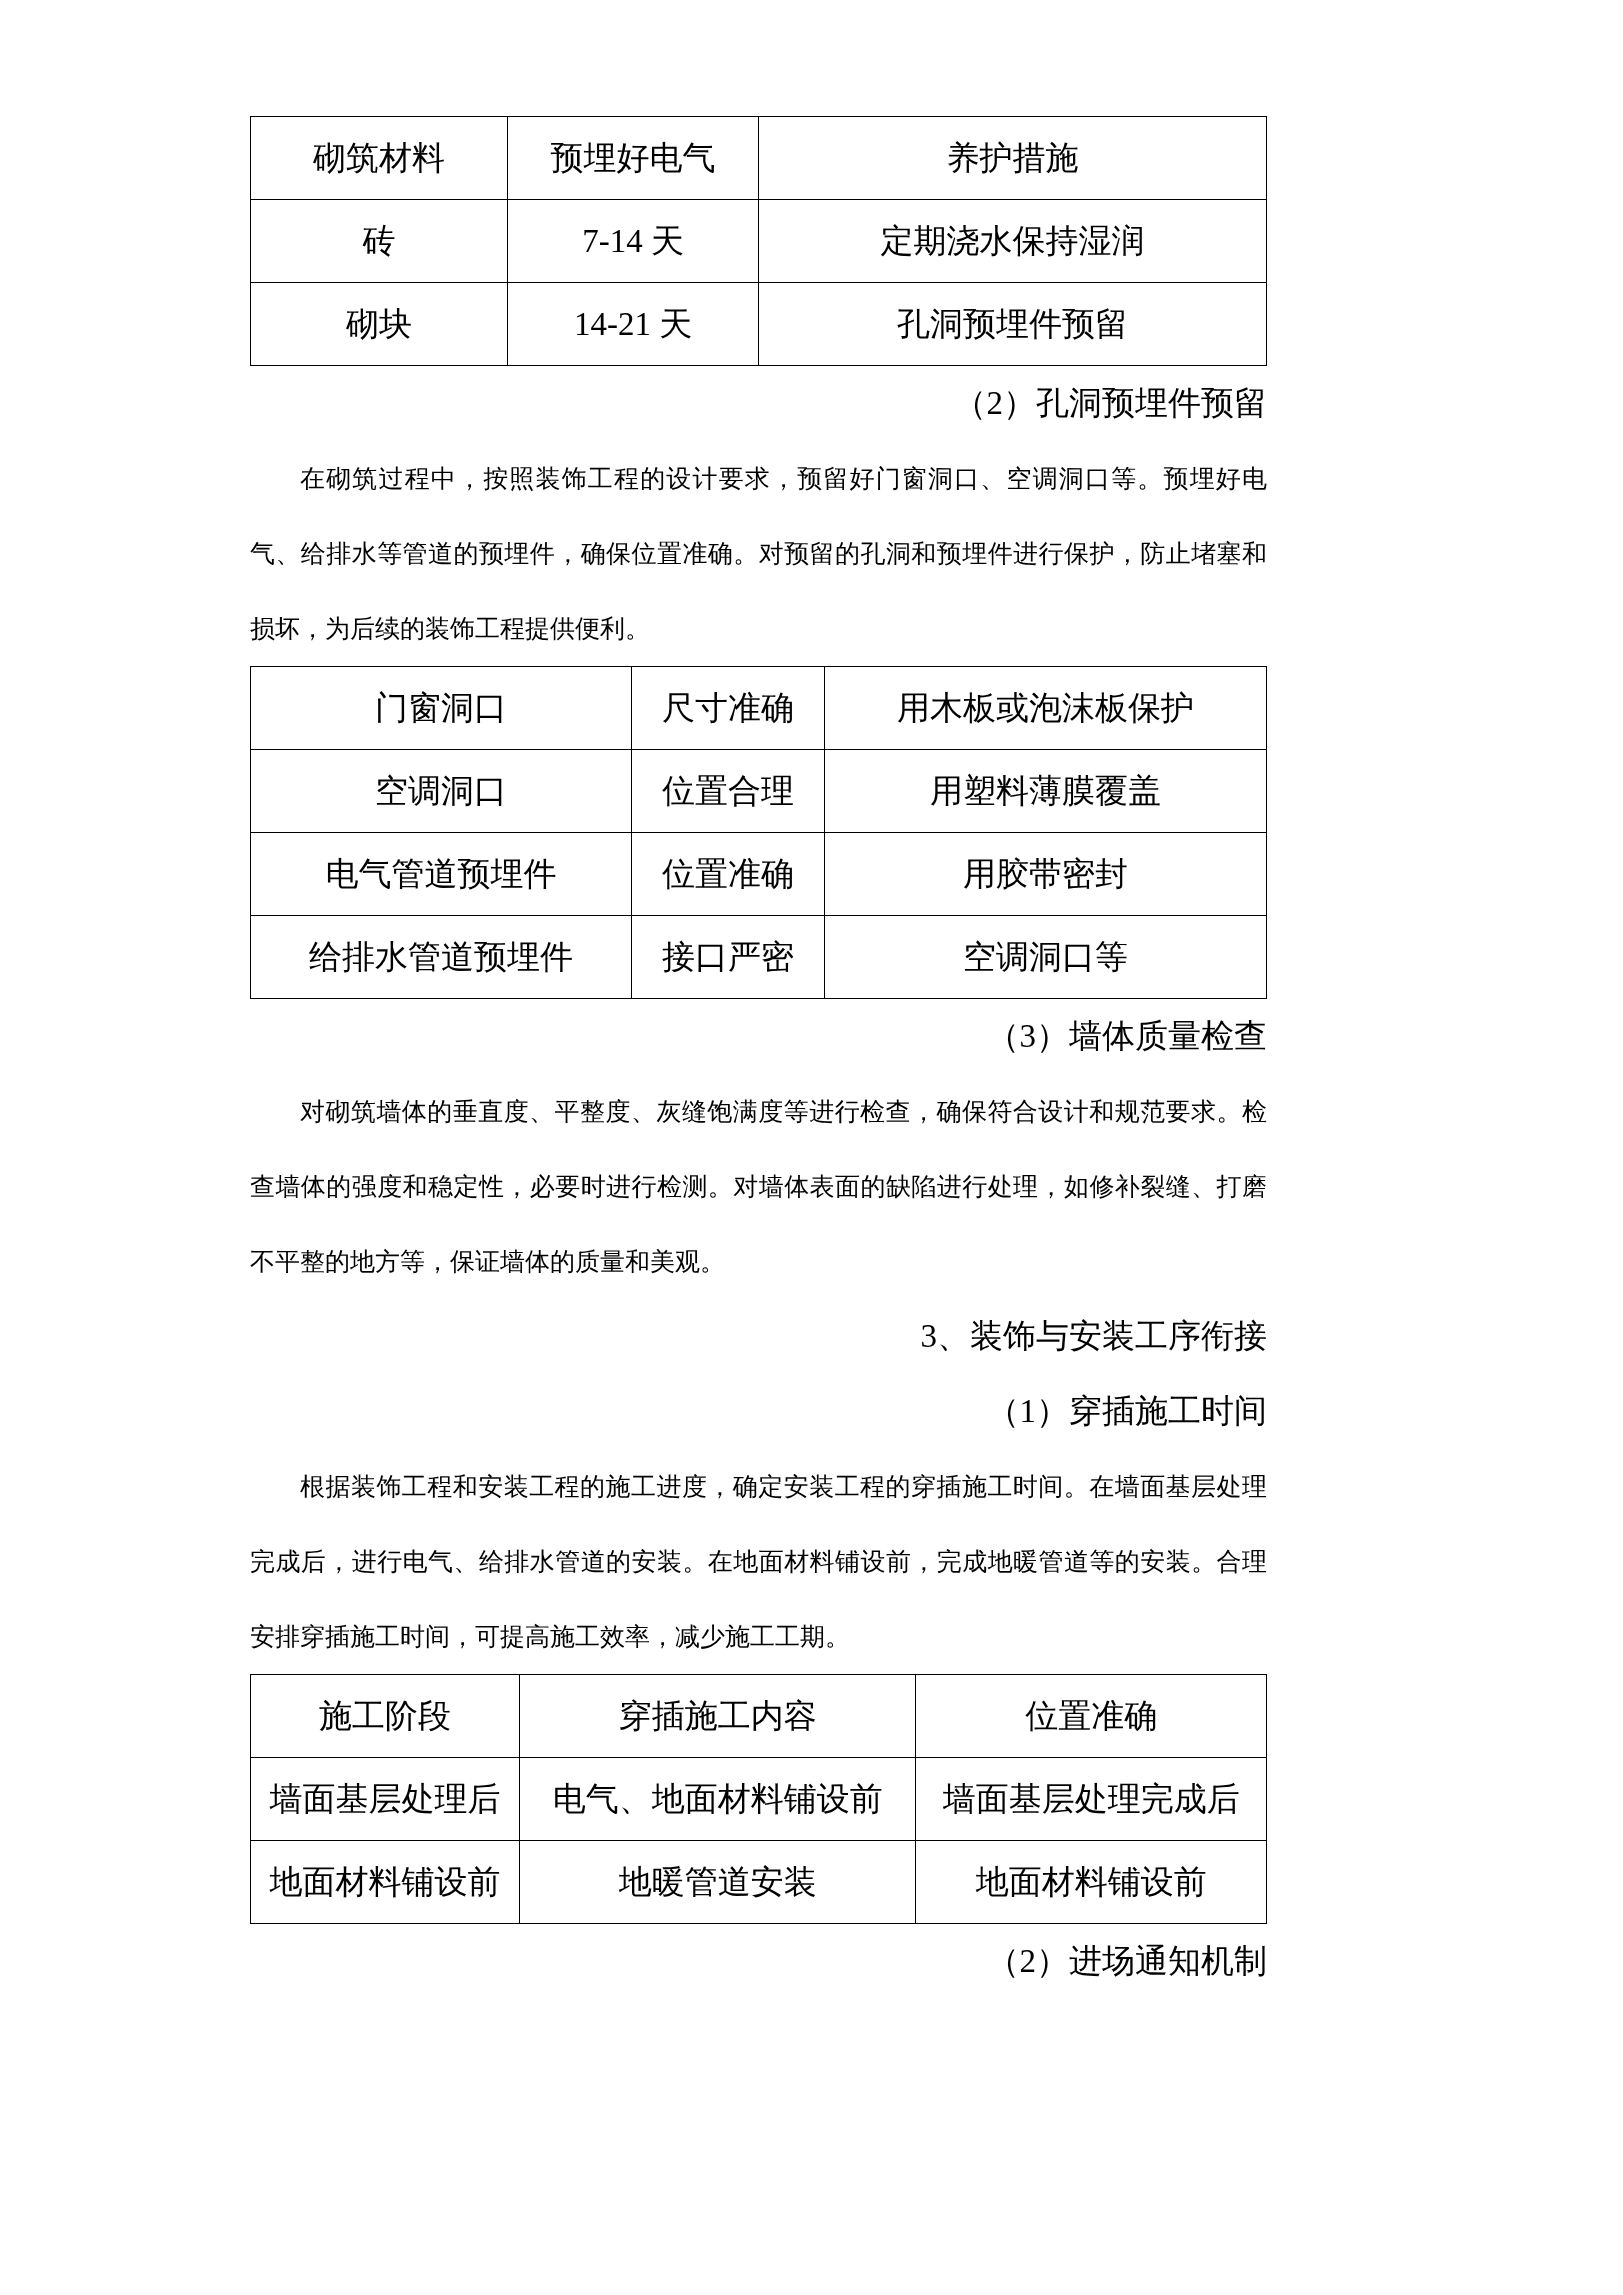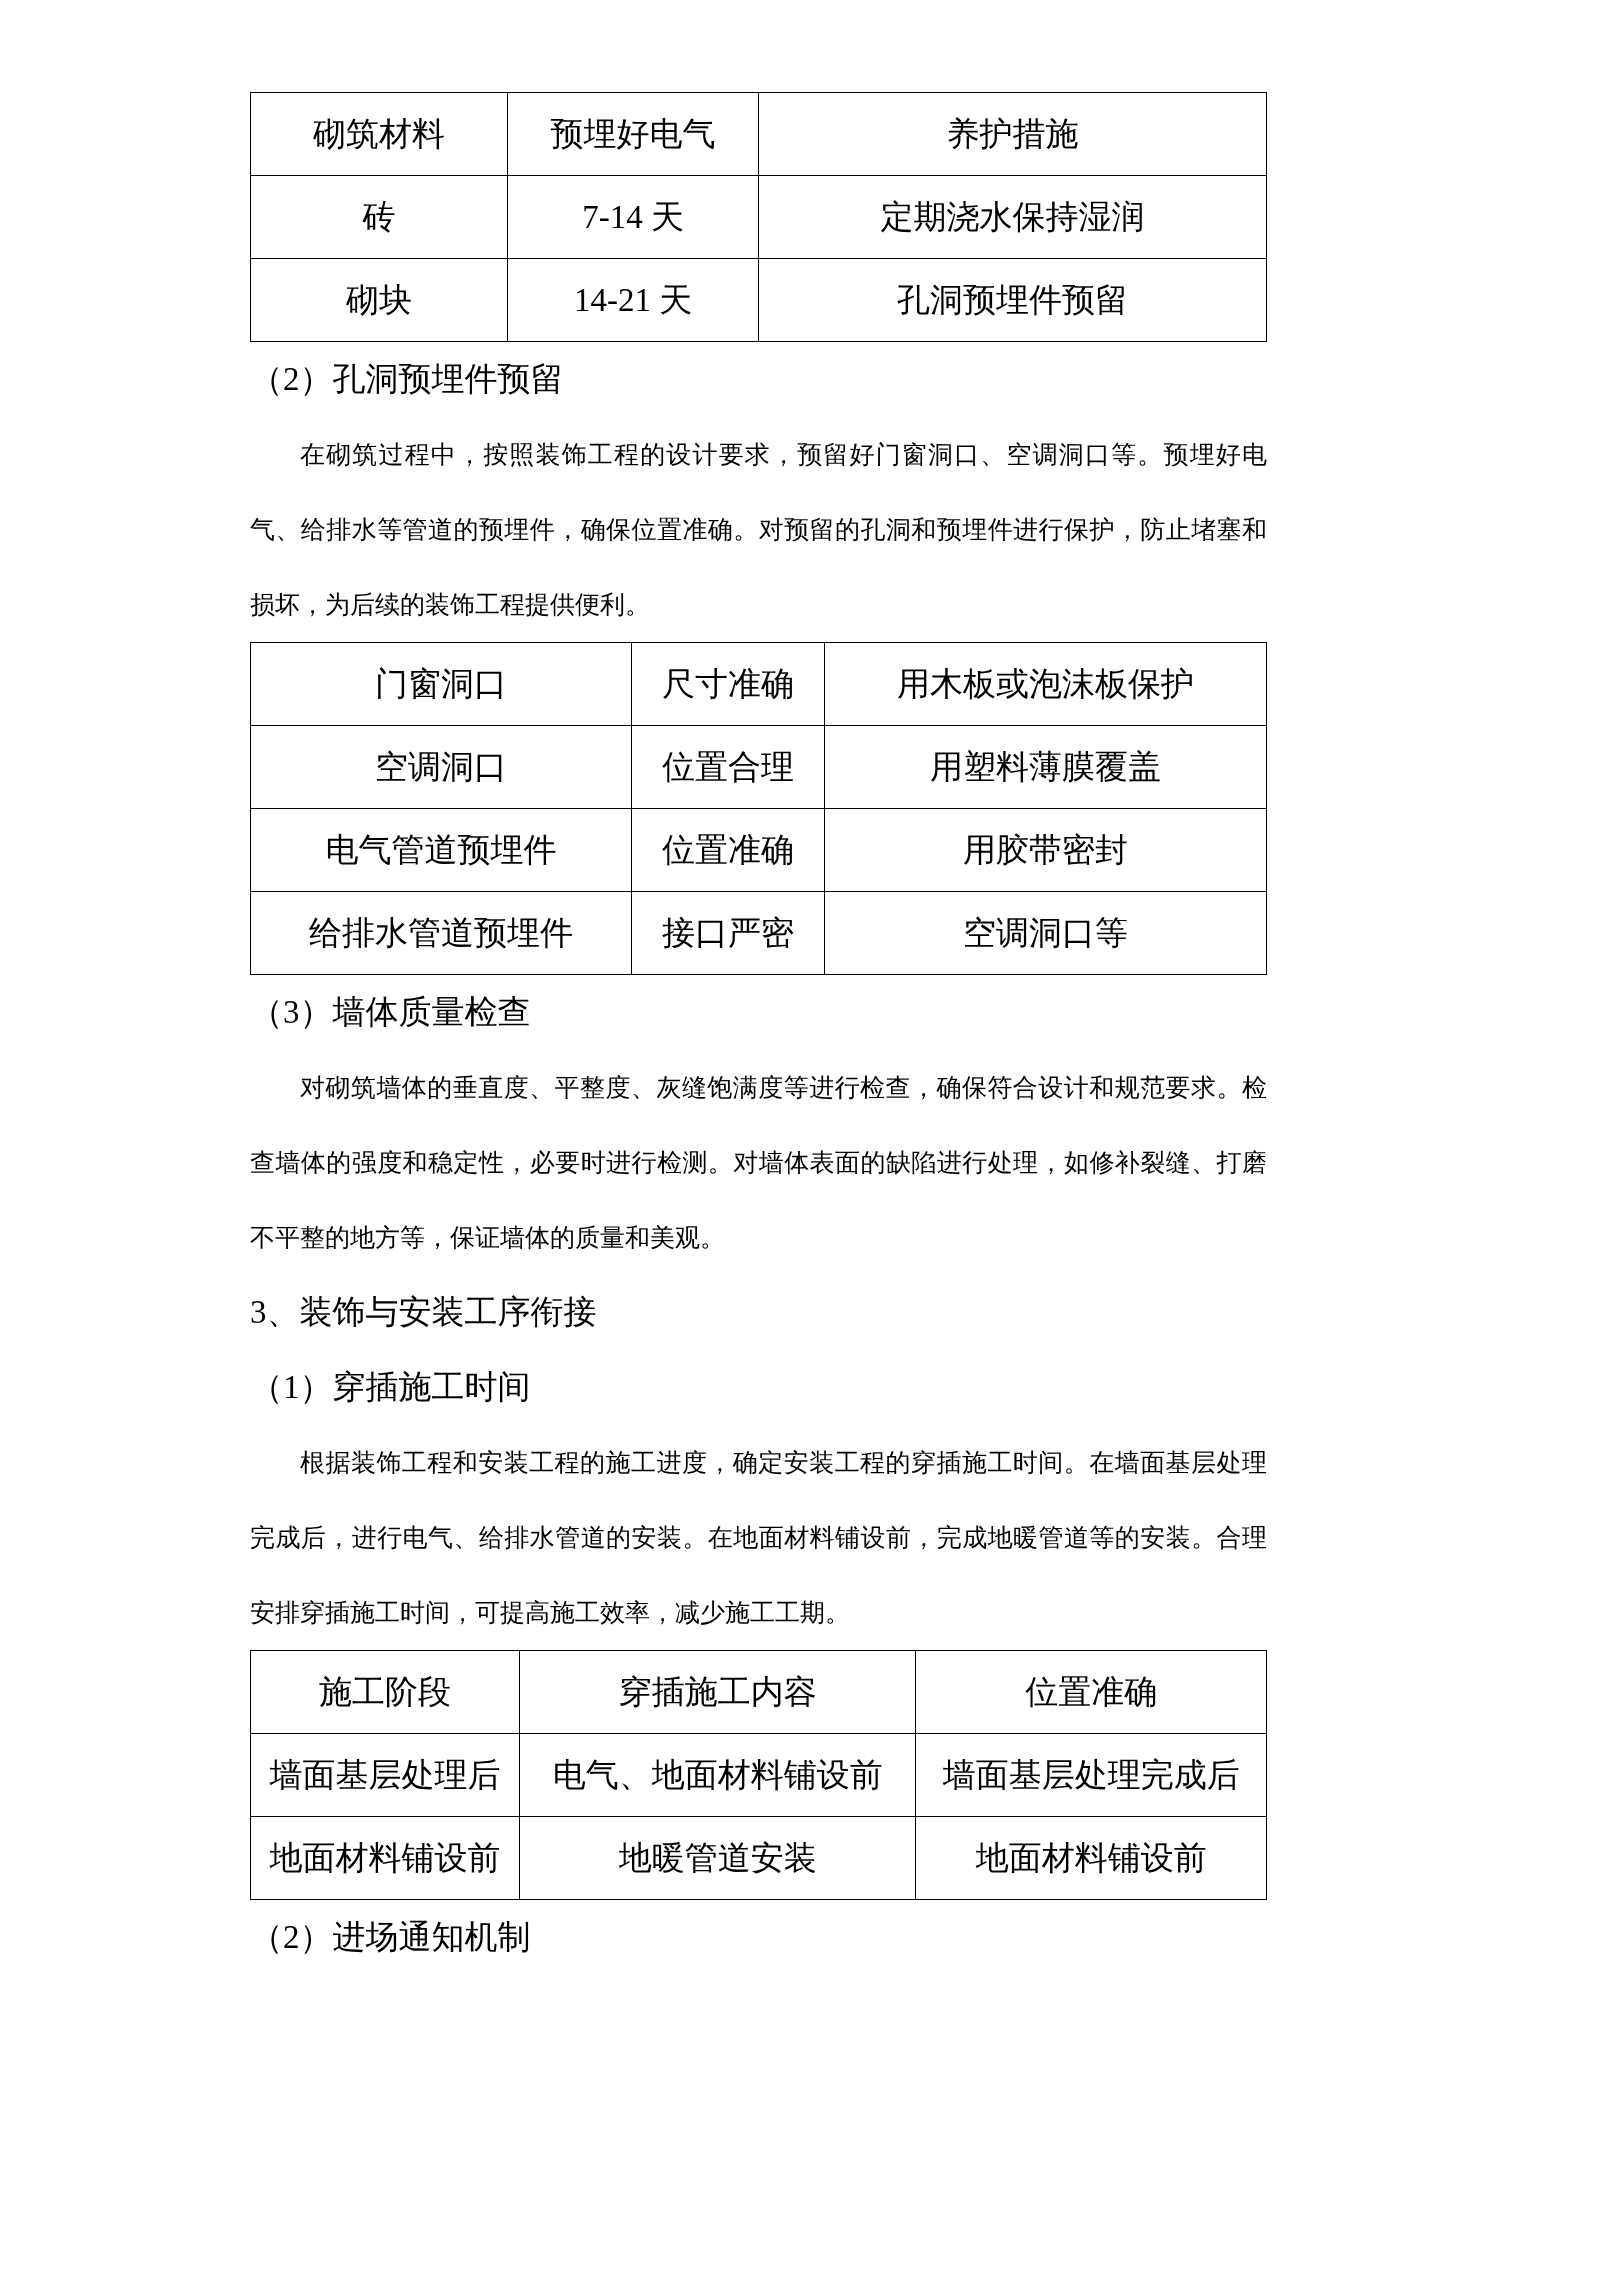--- a/index.html
+++ b/index.html
@@ -11,21 +11,21 @@
     width: 1623px;
     height: 2295px;
     overflow: hidden;
     font-family: "Liberation Serif", "DejaVu Serif", serif;
     color: #000000;
   }
   .page {
     box-sizing: border-box;
     width: 1514px;
     height: 2295px;
-    padding: 92px 247px 0 250px;
+    padding: 116px 247px 0 250px;
   }
   .doc-table {
     width: 100%;
     border-collapse: collapse;
     table-layout: fixed;
     margin: 0;
   }
   .doc-table td {
     border: 1.3px solid #000000;
     text-align: center;
@@ -33,21 +33,21 @@
     height: 82px;
     font-size: 33px;
     padding: 0 5.2px;
     overflow: hidden;
     white-space: nowrap;
   }
   .heading {
     font-size: 33px;
     line-height: 75px;
     margin: 0;
-    text-align: left;
+    text-align: right;
     white-space: nowrap;
   }
   .para {
     font-size: 25px;
     line-height: 75px;
     margin: 0;
     text-align: justify;
     text-justify: inter-ideograph;
     text-indent: 2em;
   }

